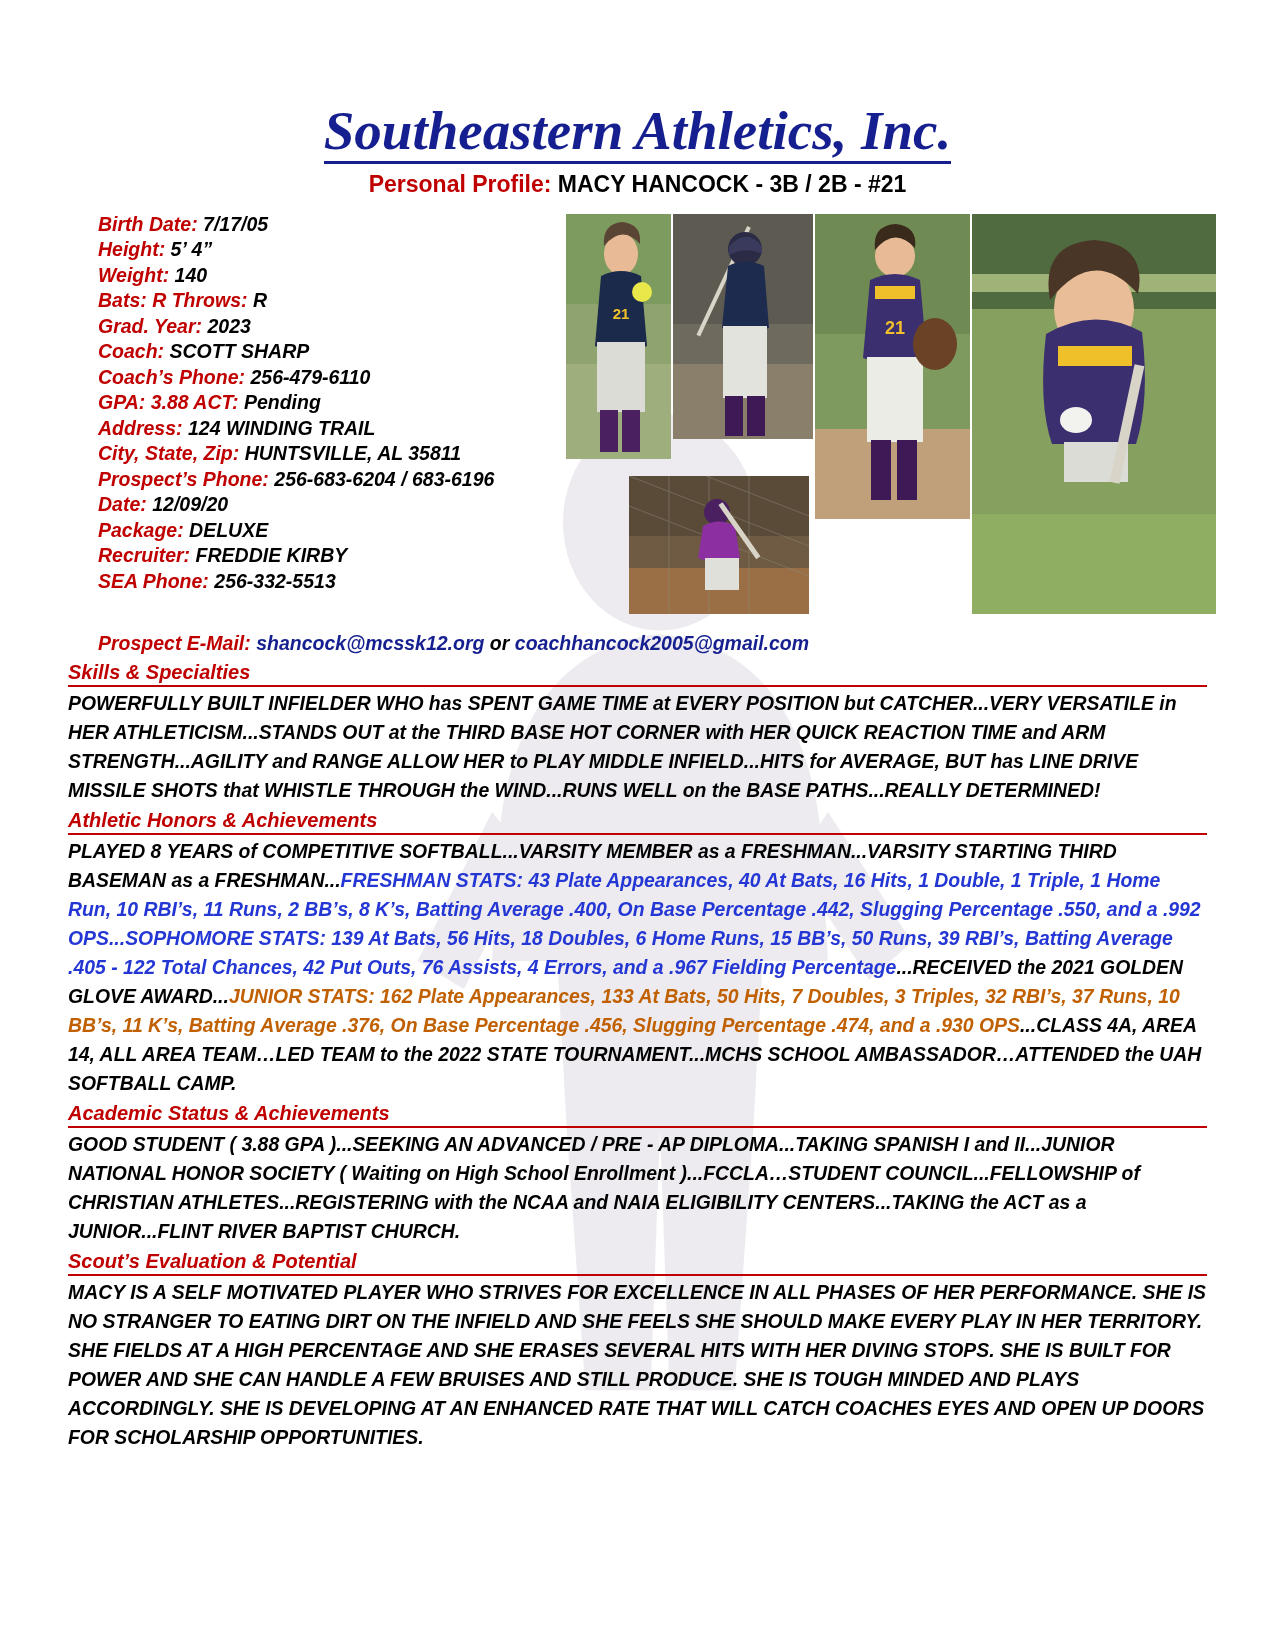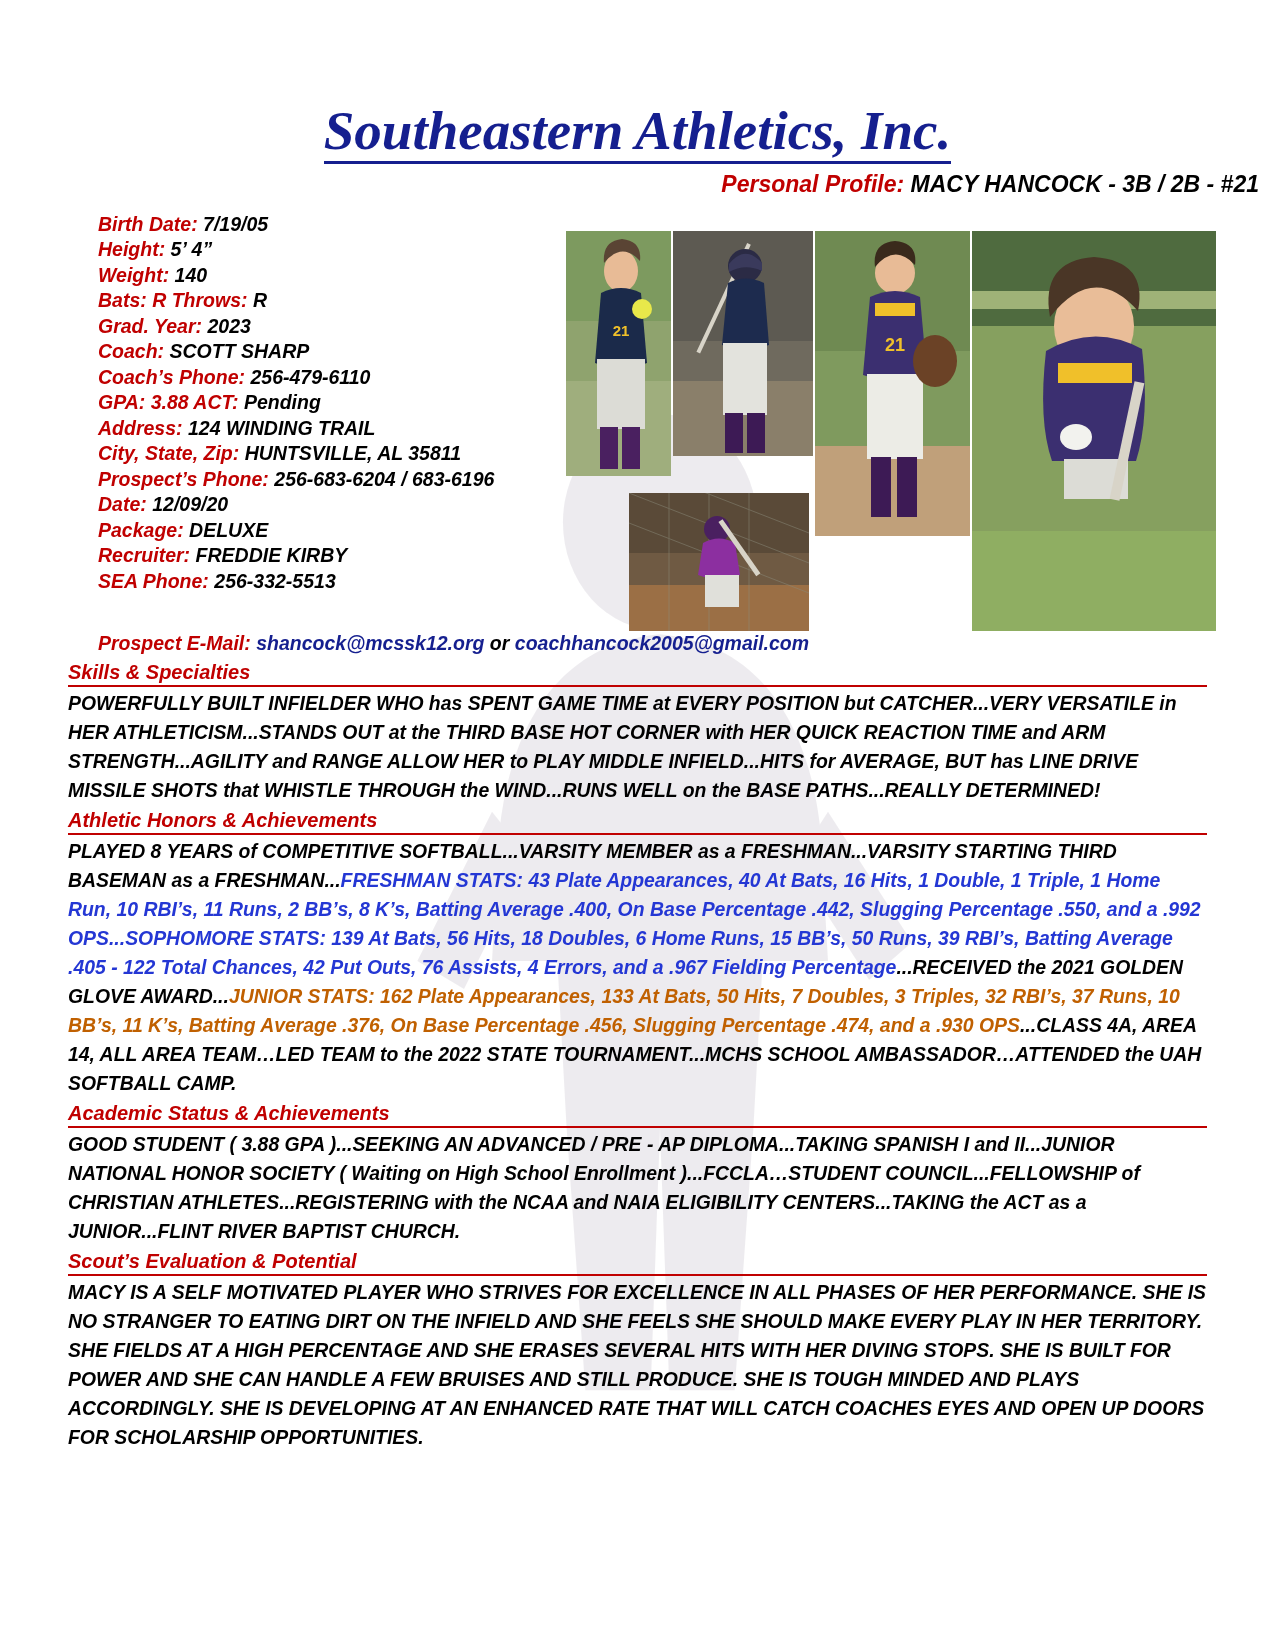--- a/index.html
+++ b/index.html
@@ -48,25 +48,24 @@
     font-weight: bold;
     font-size: 55px;
     color: #151f8f;
     letter-spacing: 0px;
     display: inline-block;
     border-bottom: 3px solid #151f8f;
     line-height: 1.05;
     padding-bottom: 1px;
   }
   .subtitle-line {
-    text-align: right;
+    text-align: center;
     margin-top: 7px;
     font-size: 23px;
     font-weight: bold;
-    font-style: italic;
     white-space: nowrap;
   }
   .subtitle-label { color: #c00000; }
   .subtitle-value { color: #000000; }
 
   
   .info-photos {
     position: relative;
     margin-top: 14px;
     height: 445px;
@@ -94,21 +93,21 @@
     font-weight: bold;
     white-space: nowrap;
   }
   .email-link { color: #151f8f; }
   .email-or { color: #000000; }
 
   
   .photos {
     position: absolute;
     left: 550px;
-    top: 19px;
+    top: 2px;
     width: 650px;
     height: 400px;
   }
   .ph {
     position: absolute;
     overflow: hidden;
     background: #6d7a55;
   }
   .ph svg { display: block; }
 
@@ -163,21 +162,21 @@
     <div class="subtitle-line">
       <span class="subtitle-label">Personal Profile:</span>
       <span class="subtitle-value">MACY HANCOCK - 3B / 2B - #21</span>
     </div>
 
     <div class="info-photos">
 
       <div class="info-list">
         <div class="info-row">
           <span class="lbl">Birth Date:</span>
-          <span class="val">7/19/05</span>
+          <span class="val">7/17/05</span>
         </div>
         <div class="info-row">
           <span class="lbl">Height:</span>
           <span class="val">5’ 4”</span>
         </div>
         <div class="info-row">
           <span class="lbl">Weight:</span>
           <span class="val">140</span>
         </div>
         <div class="info-row">

